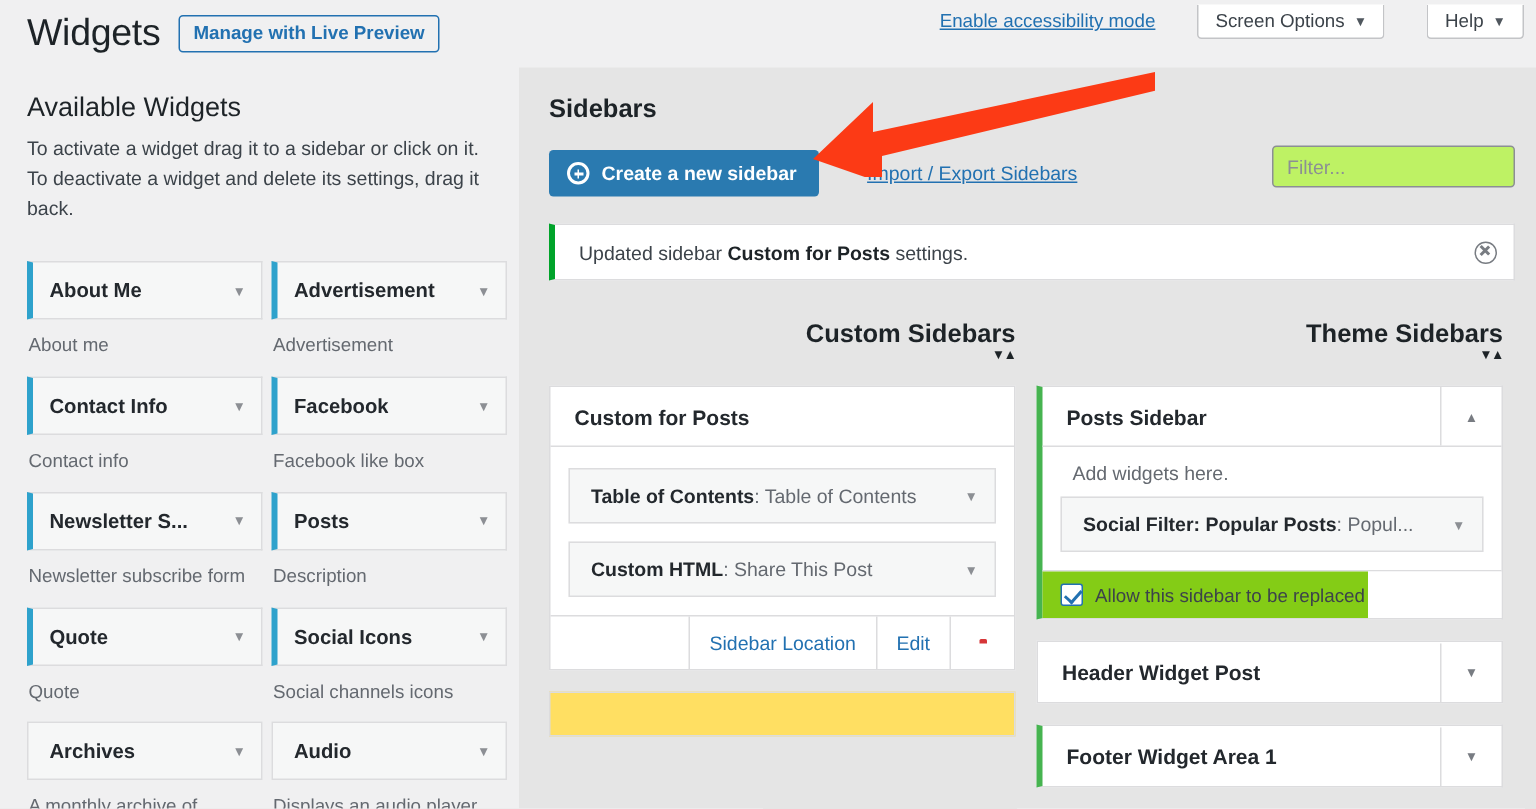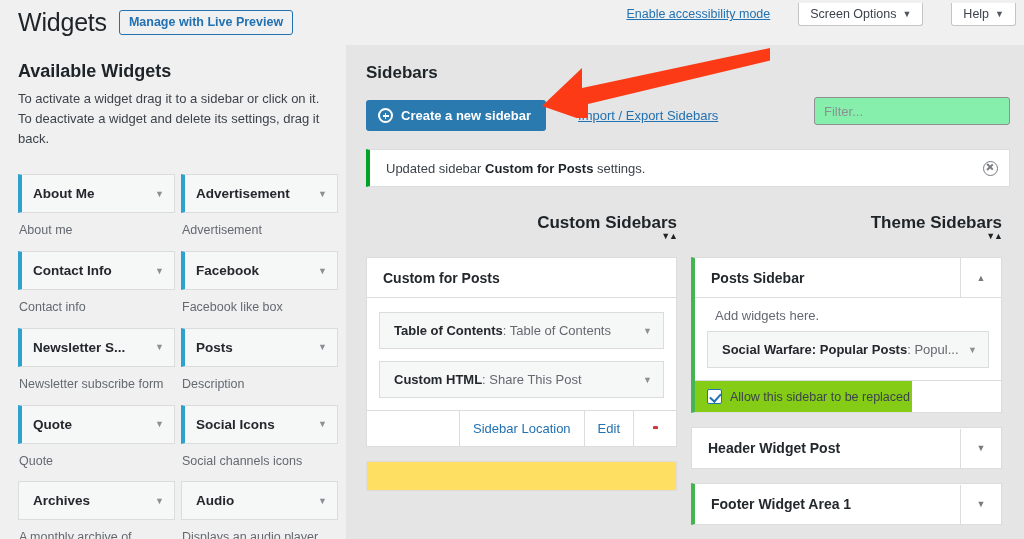--- a/index.html
+++ b/index.html
@@ -27,21 +27,21 @@
 
   
   .left { position:absolute; left:18px; top:8px; width:320px; }
   .title-row { display:flex; align-items:center; gap:12px; }
   .wp-title { font-size:25px; font-weight:400; color:#1d2327; letter-spacing:-0.2px; }
   .live-preview {
     font-size:12.5px; font-weight:bold; color:#2271b1;
     border:1px solid #2271b1; border-radius:3px; padding:4px 9px;
     background:transparent; cursor:pointer; line-height:1.2;
   }
-  .avail-h { font-size:18px; font-weight:bold; margin-top:24px; color:#1d2327; }
+  .avail-h { font-size:18px; font-weight:normal; margin-top:24px; color:#1d2327; }
   .avail-desc { font-size:13px; color:#3c434a; line-height:1.55; margin-top:7px; width:305px; }
 
   .wgrid { margin-top:14px; display:grid; grid-template-columns:157px 157px; column-gap:6px; }
   .wcell { }
   .wbox {
     background:#f6f7f7; border:1px solid #dcdcde; border-left:4px solid #2ea2cc;
     height:39px; display:flex; align-items:center; justify-content:space-between;
     padding:0 10px 0 11px; cursor:move; margin-top:11px;
   }
   .wbox.nb { border-left:1px solid #dcdcde; padding-left:14px; }
@@ -68,22 +68,22 @@
   .plus-ic::before, .plus-ic::after {
     content:""; position:absolute; background:#fff;
   }
   .plus-ic::before { left:2.5px; top:5px; width:6px; height:1.8px; }
   .plus-ic::after { top:2.5px; left:4.6px; width:1.8px; height:6px; }
   .imp-exp {
     margin-left:32px; font-size:13px; color:#2271b1;
     text-decoration:underline; cursor:pointer;
   }
   .filter-in {
-    position:absolute; right:0; top:-3px; width:196px; height:28px;
-    border:1px solid #8c8f94; border-radius:3px; background:#86efac;
+    position:absolute; right:0; top:-3px; width:162px; height:28px;
+    border:1px solid #8c8f94; border-radius:3px; background:#bef264;
     padding:0 9px; font-size:13px; color:#2c3338; font-family:"Liberation Sans", sans-serif;
   }
   .filter-in::placeholder { color:#8c8f94; }
 
   
   .notice {
     margin-top:18px; background:#fff; border:1px solid #dcdcde; border-left:4px solid #00a32a;
     height:38px; display:flex; align-items:center; justify-content:space-between;
     padding:0 11px 0 16px;
   }
@@ -340,21 +340,21 @@
         </div>
 
         <div class="panel gl">
           <div class="panel-hd">
             <span class="panel-title">Posts Sidebar</span>
             <span class="toggle">▲</span>
           </div>
           <div class="hint">Add widgets here.</div>
           <div class="panel-body" style="padding-top:4px;">
             <div class="wrow">
-              <span><b>Social Warfare: Popular Posts</b><span class="sub">: Popul...</span></span>
+              <span><b>Social Filter: Popular Posts</b><span class="sub">: Popul...</span></span>
               <span class="caret">▼</span>
             </div>
           </div>
           <div class="allow-wrap">
             <div class="allow-bar" style="border-top:none;">
               <span class="cbx"></span>
               <span class="allow-lbl">Allow this sidebar to be replaced</span>
             </div>
             <div class="allow-rest" style="border-top:none;"></div>
           </div>

